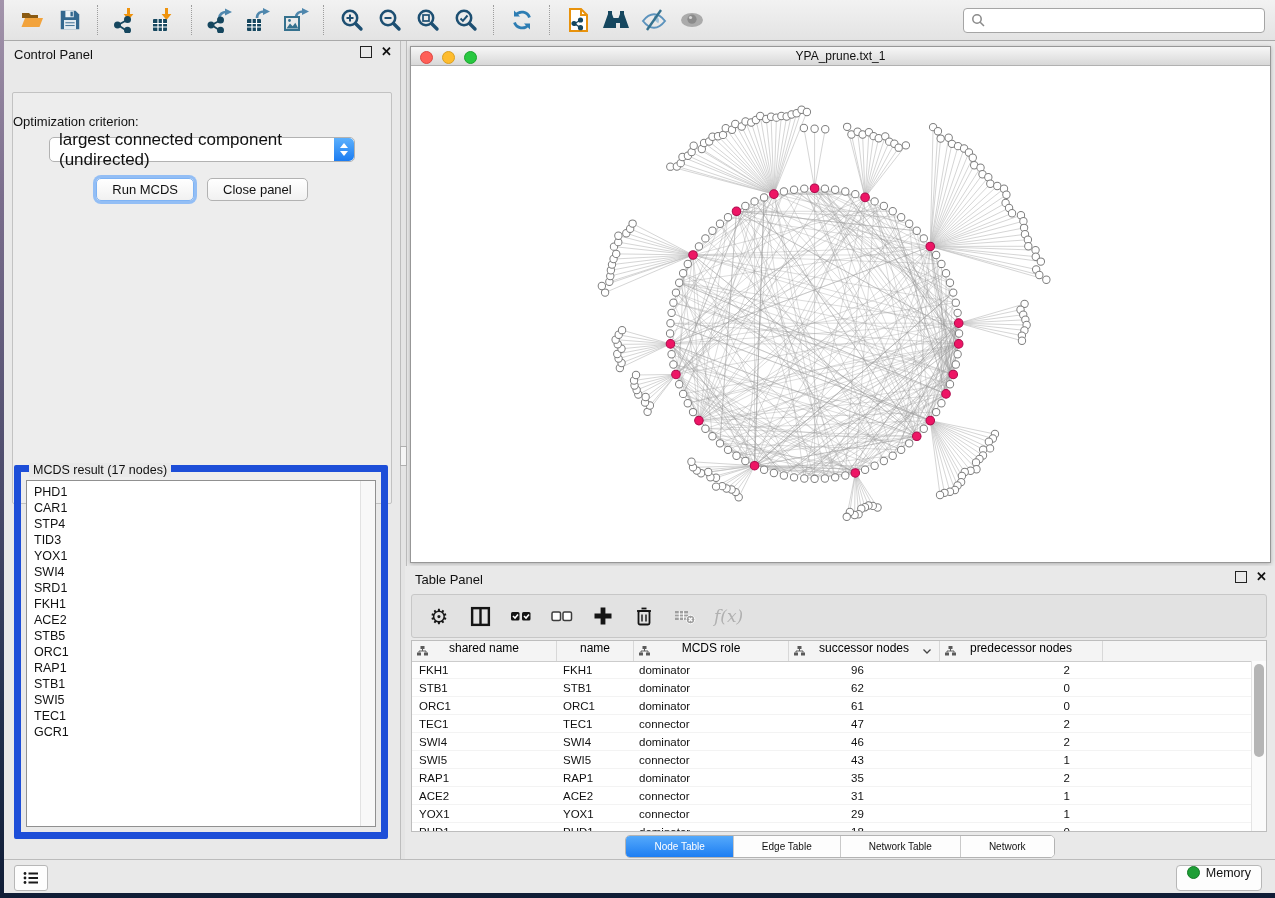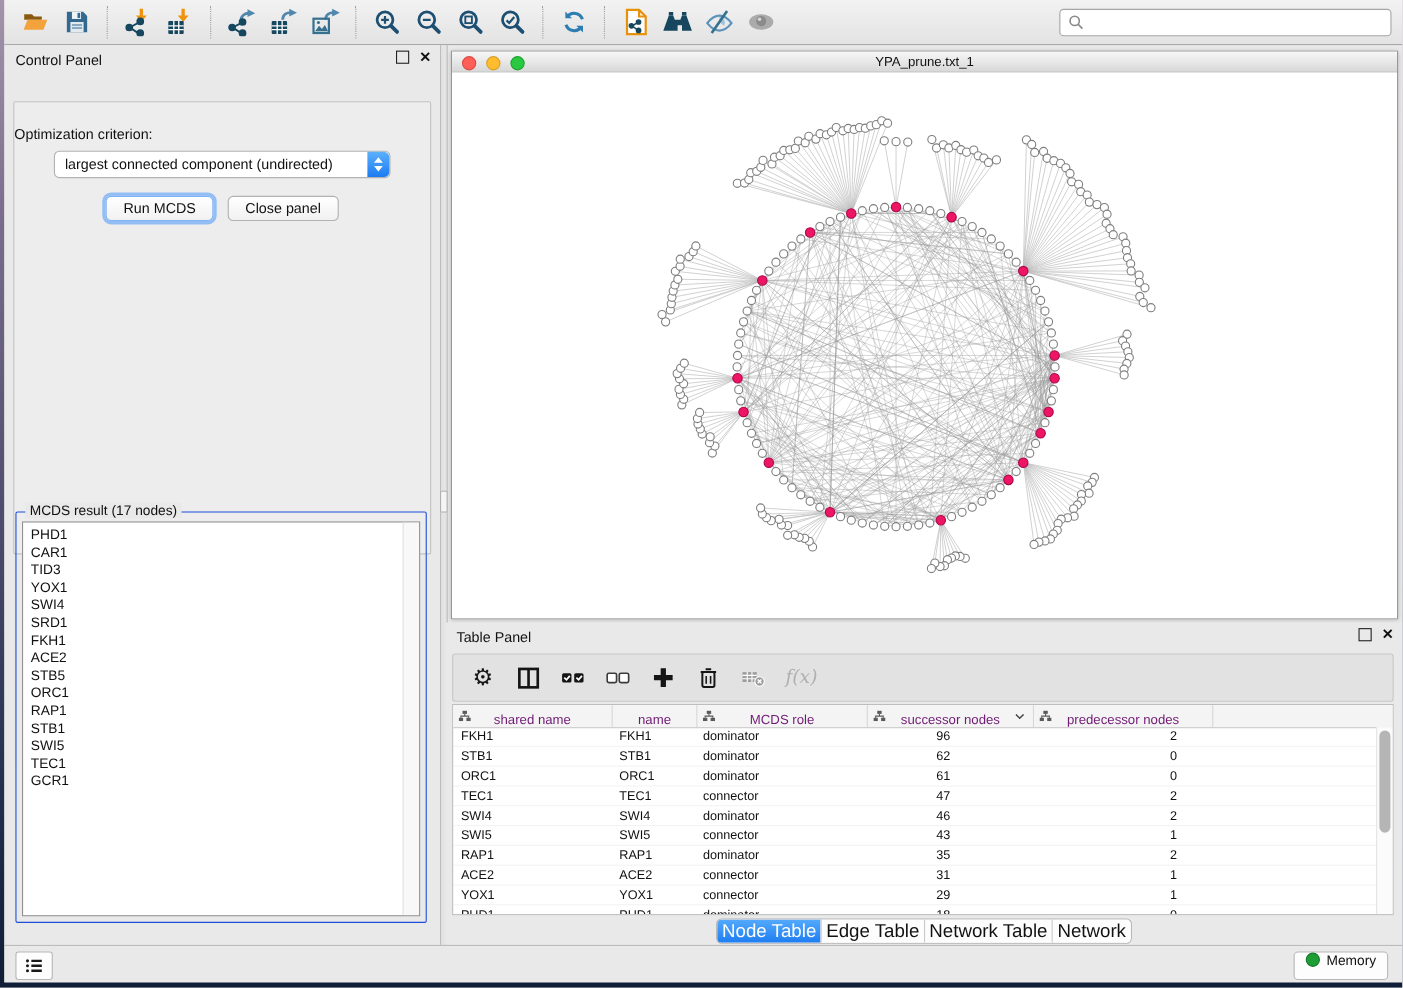--- a/index.html
+++ b/index.html
@@ -29,31 +29,31 @@
   .float-ic{width:10px;height:10px;border:1.6px solid #222}
   .close-ic{font-size:13px;font-weight:bold;color:#111;line-height:10px}
   .cp-tabs{position:absolute;top:29px;left:0;right:0;display:flex;justify-content:center;z-index:2}
   .tabgrp{display:flex;border:1px solid #b3b3b3;border-radius:5px;overflow:hidden;background:#fff;height:21px}
   .tab{padding:0 13px;font-size:13px;display:flex;align-items:center;border-left:1px solid #c9c9c9;background:#fdfdfd;color:#111}
   .tab:first-child{border-left:none}
   .tab.active{background:linear-gradient(#54a9fb,#1e7ef2);color:#fff}
   .cp-box{position:absolute;left:8px;right:8px;top:51px;height:410px;background:#ededed;border:1px solid #c2c2c2;border-radius:2px}
   .opt-label{position:absolute;top:21px;left:0;right:0;text-align:left;font-size:13px}
   .selectbox{position:absolute;left:36px;right:36px;top:44px;height:23px;background:#fff;border:1px solid #b2b2b2;border-radius:5px;
-    font-size:13px;display:flex;align-items:center;padding-left:9px}
+    font-size:17px;display:flex;align-items:center;padding-left:9px}
   .stepper{position:absolute;right:0;top:0;bottom:0;width:20px;border-radius:0 5px 5px 0;
     background:linear-gradient(#5cb0fd,#1b7cf1);display:flex;flex-direction:column;align-items:center;justify-content:center;gap:3px}
   .stepper .up{width:0;height:0;border-left:4px solid transparent;border-right:4px solid transparent;border-bottom:5px solid #fff}
   .stepper .dn{width:0;height:0;border-left:4px solid transparent;border-right:4px solid transparent;border-top:5px solid #fff}
   .btnrow{position:absolute;top:85px;left:0;right:0;display:flex;justify-content:center;gap:13px}
   .btn{height:23px;border:1px solid #b2b2b2;border-radius:5px;background:linear-gradient(#ffffff,#f1f1f1);
     font-size:13px;padding:0 15px;font-family:"Liberation Sans",sans-serif;color:#111}
   .btn.focusring{box-shadow:0 0 0 3px rgba(72,151,251,.55);border-color:#7eb3f4}
 
-  .fieldset{position:absolute;left:10px;right:12px;top:424px;bottom:20px;border:1px solid #1d4ed8;border-radius:2px}
+  .fieldset{position:absolute;left:10px;right:12px;top:424px;bottom:20px;border:7px solid #1d4ed8;border-radius:2px}
   .legend{position:absolute;top:-9px;left:8px;background:#e9e9e9;padding:0 4px;font-size:12.5px}
   .mcds-list{position:absolute;left:5px;right:5px;top:8px;bottom:5px;background:#fff;border:1px solid #909090;overflow:hidden}
   .mcds-inner{position:absolute;left:7px;top:3px;right:18px;bottom:0;font-size:12.5px;line-height:16px}
   .mcds-sb{position:absolute;right:0;top:0;bottom:0;width:14px;background:#f8f8f8;border-left:1px solid #e2e2e2}
 
   
   .vsplit{position:absolute;left:396px;width:5px;top:0;bottom:0;background:#e4e4e4;border-left:1px solid #bdbdbd;border-right:1px solid #bdbdbd}
   .vsplit .handle{position:absolute;left:-1px;top:405px;width:5px;height:18px;background:#f5f5f5;border:1px solid #b0b0b0}
 
   
@@ -72,34 +72,34 @@
   
   .table-panel{position:absolute;left:0;right:0;top:525px;bottom:0;background:#e9e9e9}
   .tp-header{height:26px;position:relative}
   .tp-toolbar{position:absolute;left:6px;right:8px;top:28px;height:42px;background:#e2e2e2;border:1px solid #c7c7c7;border-radius:3px;
     display:flex;align-items:center;gap:17px;padding:0 15px}
   .tpbtn{display:flex;align-items:center;justify-content:center;min-width:24px;height:26px}
   .gear-glyph{font-size:21px;line-height:21px;color:#181818}
   .fx-glyph{font-family:"DejaVu Serif",serif;font-style:italic;font-size:17px;color:#b0b0b0}
   .tp-table{position:absolute;left:6px;right:8px;top:74px;height:190px;background:#fff;border:1px solid #bdbdbd;overflow:hidden}
   .thead{display:flex;height:20px;background:#f4f4f4;border-bottom:1px solid #cccccc;font-size:12px}
-  .th{position:relative;border-right:1px solid #d8d8d8;display:flex;align-items:flex-end;justify-content:center;gap:4px;color:#701a75}
+  .th{position:relative;border-right:1px solid #d8d8d8;display:flex;align-items:flex-start;justify-content:center;gap:4px;color:#000000}
   .th .treeic{position:absolute;left:5px;top:5px}
   .th.c0{width:144px}.th.c1{width:76px}.th.c2{width:154px}.th.c3{width:150px}.th.c4{width:162px}.th.c5{flex:1;border-right:none}
   .sortchev{position:absolute;right:8px;top:8px}
   .tbody{position:absolute;top:20px;left:0;right:14px;bottom:0;overflow:hidden}
   .tr{display:flex;height:17px;align-items:center;font-size:11.5px;border-bottom:1px solid #f3f3f3}
   .td{padding-left:7px;white-space:nowrap;overflow:hidden}
   .td.c0{width:137px}.td.c1{width:69px}.td.c2{width:147px}
   .td.c3{width:143px;text-align:center;padding-right:17px;padding-left:0}
   .td.c4{width:124px;text-align:right;padding-right:38px;padding-left:0}
   .tsb{position:absolute;right:0;top:20px;bottom:0;width:14px;background:#fbfbfb;border-left:1px solid #e4e4e4}
   .tsb .thumb{position:absolute;left:2px;right:2px;top:3px;height:93px;background:#b5b5b5;border-radius:6px}
   .tp-tabs{position:absolute;left:0;right:0;top:269px;height:22px;display:flex;justify-content:center}
-  .tp-tabs .tab{font-size:17px;padding:0 4px}
+  .tp-tabs .tab{font-size:10px;padding:0 28px}
 
   
   .sb-left{position:absolute;left:10px;top:5px;width:32px;height:24px;background:#fdfdfd;border:1px solid #b7b7b7;border-radius:3px;
     display:flex;align-items:center;justify-content:center}
   .sb-right{position:absolute;right:13px;top:5px;height:24px;background:#fdfdfd;border:1px solid #b7b7b7;border-radius:4px;
     display:flex;gap:6px;padding:0 10px;font-size:12.5px}
   .memdot{width:11px;height:11px;border-radius:50%;background:#1d9e35;border:1px solid #157a27}
 </style>
 </head>
 <body>
@@ -275,20 +275,21 @@
           <button class="btn focusring">Run MCDS</button>
           <button class="btn">Close panel</button>
         </div>
       </div>
       <div class="fieldset">
         <div class="legend">MCDS result (17 nodes)</div>
         <div class="mcds-list">
           <div class="mcds-inner">
                 <div>PHD1</div>
                 <div>CAR1</div>
+                <div>STP4</div>
                 <div>TID3</div>
                 <div>YOX1</div>
                 <div>SWI4</div>
                 <div>SRD1</div>
                 <div>FKH1</div>
                 <div>ACE2</div>
                 <div>STB5</div>
                 <div>ORC1</div>
                 <div>RAP1</div>
                 <div>STB1</div>

